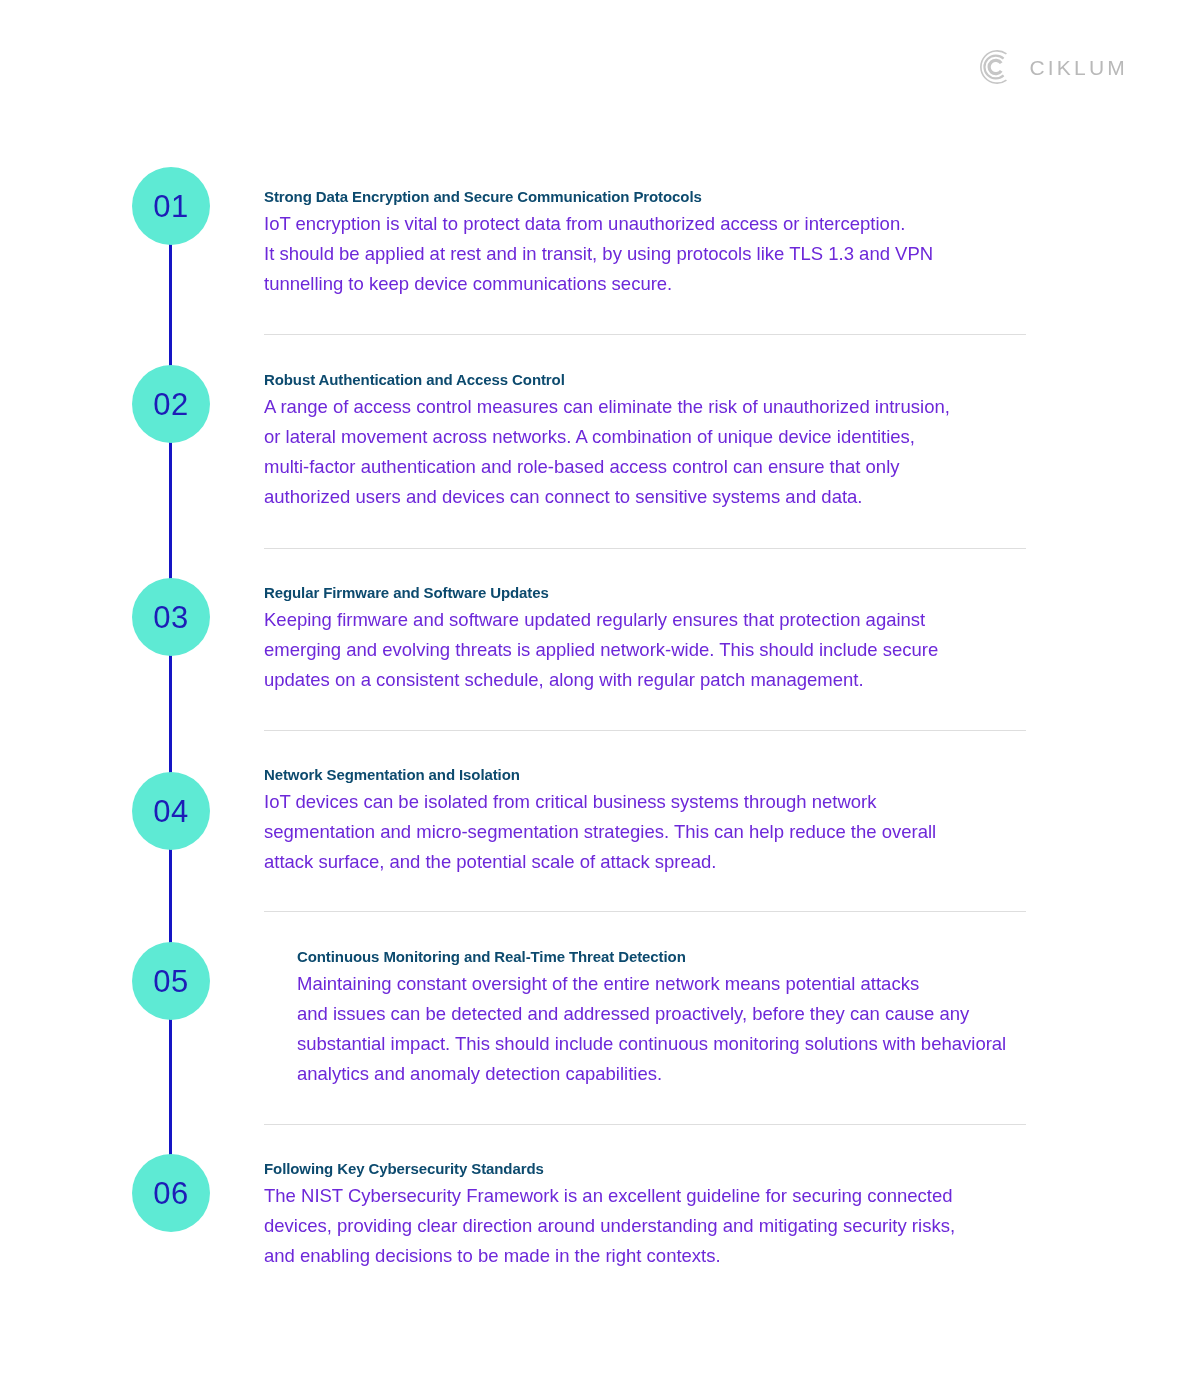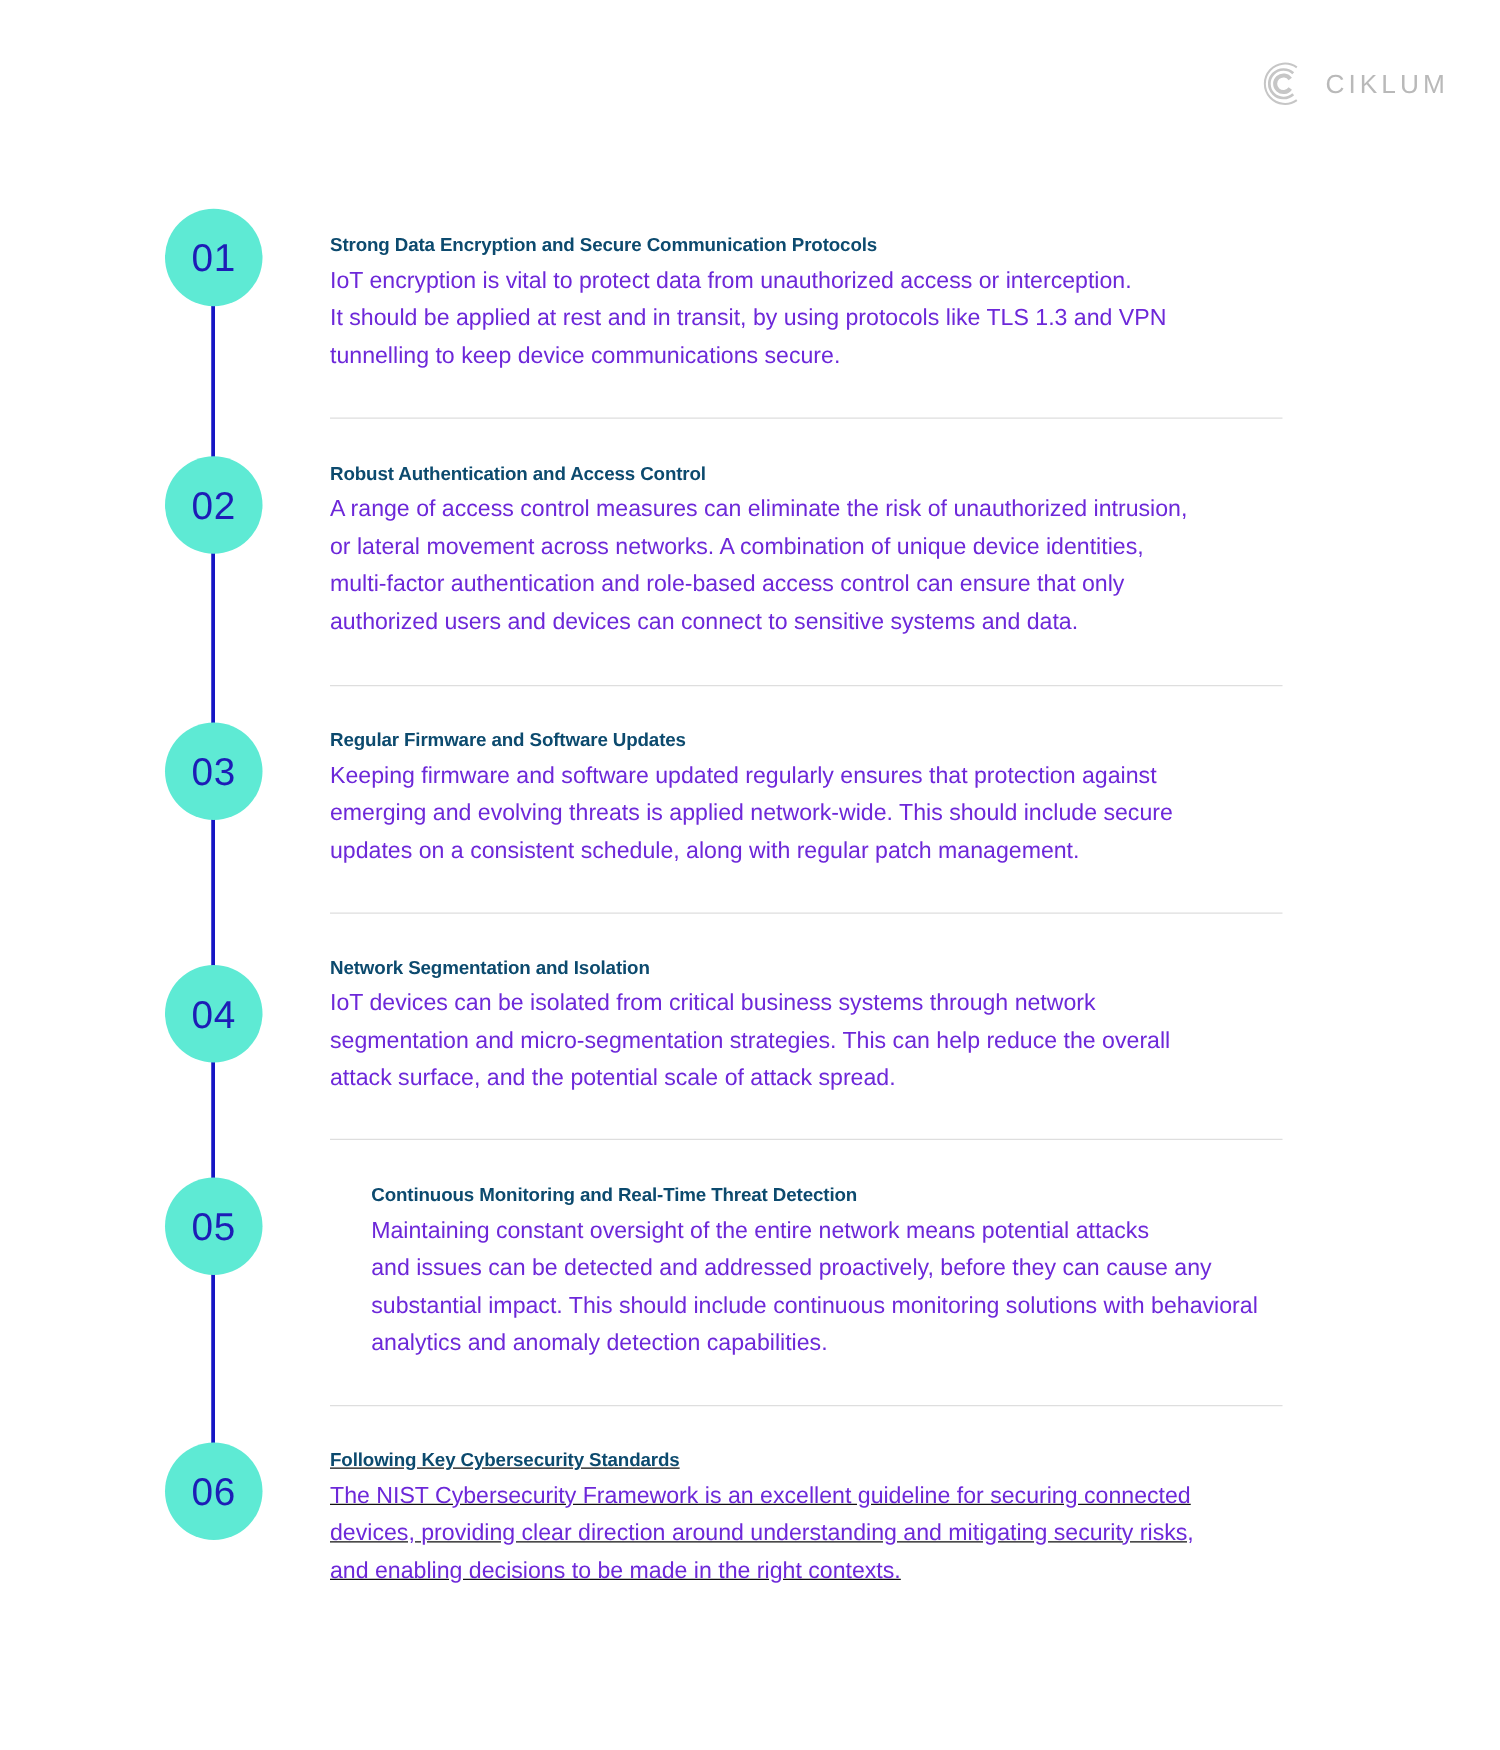--- a/index.html
+++ b/index.html
@@ -13,21 +13,21 @@
     font-family: "Liberation Sans", sans-serif;
     color: #111111;
     position: relative;
     overflow: hidden;
   }
 
   
   .logo {
     position: absolute;
     top: 48px;
-    right: 41px;
+    right: 72px;
     display: flex;
     align-items: center;
     gap: 14px;
   }
   .logo-mark {
     width: 38px;
     height: 38px;
     display: block;
   }
   .logo-word {
@@ -128,21 +128,21 @@
   #item-4 { top: 760px; }
   #item-4 .bullet { top: 12px; }
   #item-4 .body   { top: 5px; }
 
   #item-5 { top: 942px; }
   #item-5 .bullet { top: 0px; }
   #item-5 .body   { top: 5px; margin-left: 33px; }
 
   #item-6 { top: 1154px; }
   #item-6 .bullet { top: 0px; }
-  #item-6 .body   { top: 5px; text-decoration: underline; }
+  #item-6 .body   { top: 5px; }
 
   #divider-1 { top: 334px; }
   #divider-2 { top: 548px; }
   #divider-3 { top: 730px; }
   #divider-4 { top: 911px; }
   #divider-5 { top: 1124px; }
 </style>
 </head>
 <body>
 

